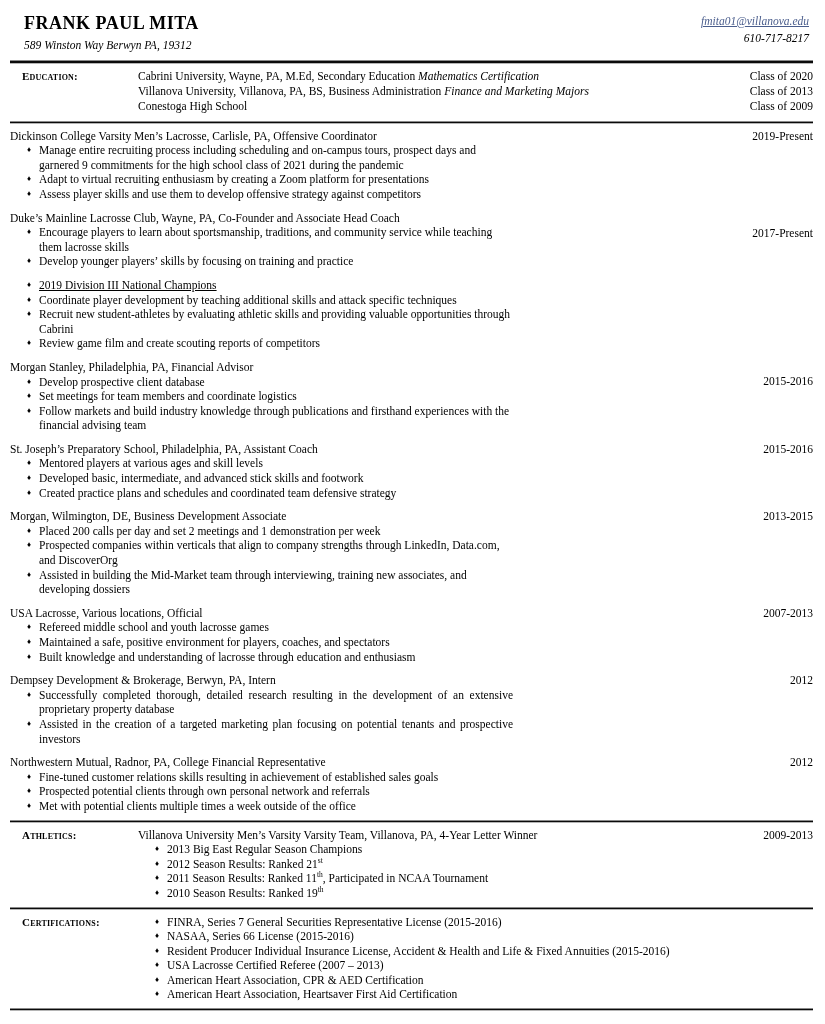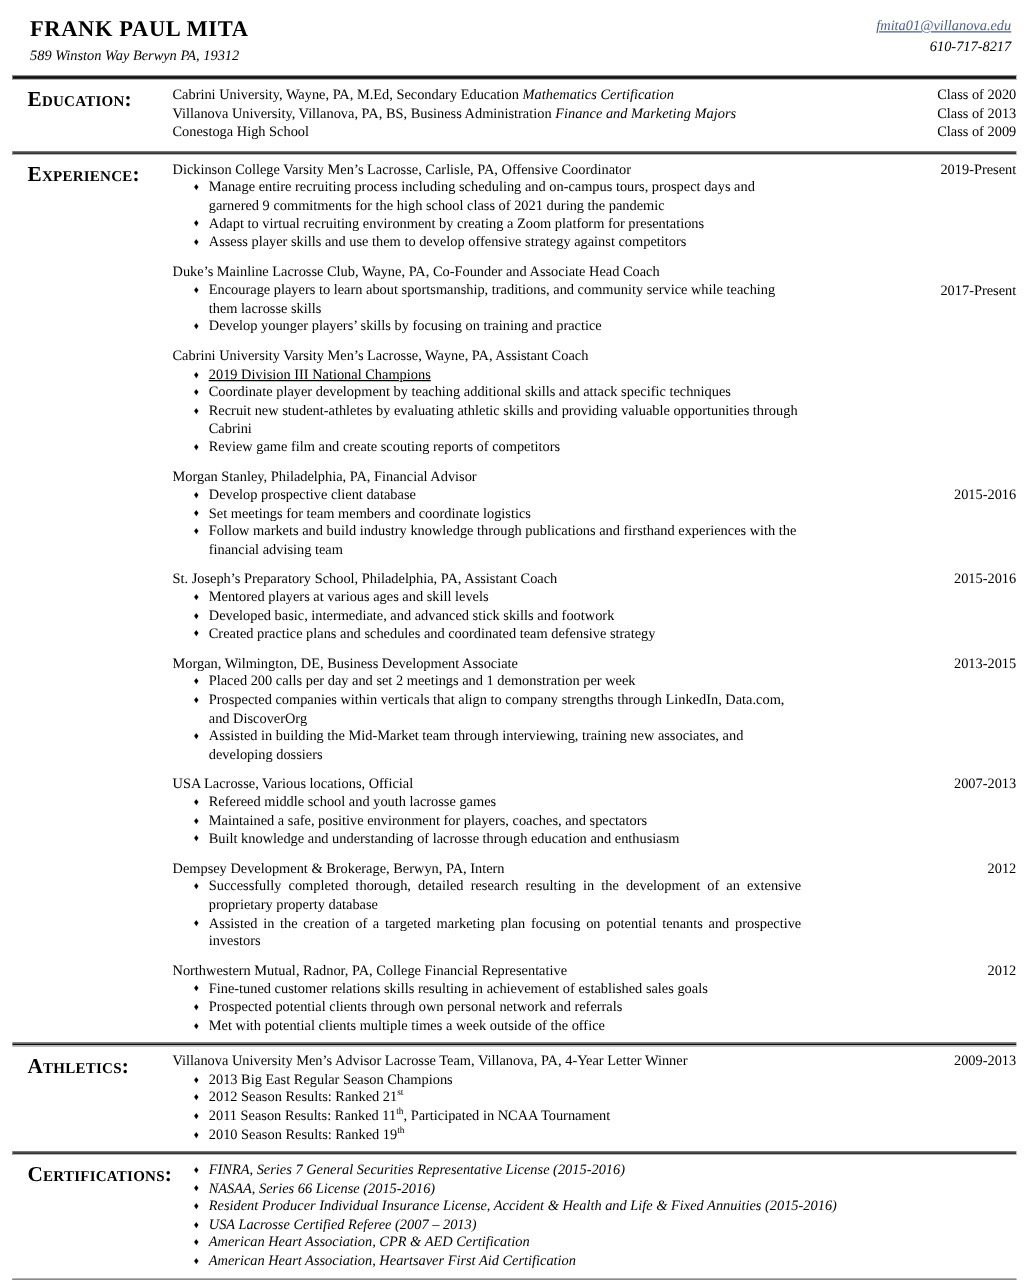--- a/index.html
+++ b/index.html
@@ -15,39 +15,39 @@
   .hdr-email { font-style:italic; text-decoration:underline; display:inline-block; }
   .hdr-phone { font-style:italic; margin-top:5px; }
 
   
   .rule { height:3px; background:#0a0a0a; border-top:1px solid #8a8a8a; border-bottom:1px solid #b5b5b5; }
   .rule-heavy { height:4px; }
 
   
   .section { display:flex; padding:5px 0 6px 0; }
   .sec-label { width:128px; padding-left:12px; padding-top:1px; font-weight:bold;
-    font-variant:small-caps; font-size:17px; letter-spacing:.2px; flex:none; }
+    font-variant:small-caps; font-size:11px; letter-spacing:.2px; flex:none; }
   .sec-content { flex:1; }
 
   
   .edu-row { display:flex; line-height:15.2px; }
   .edu-text { flex:1; }
   .edu-date { width:92px; text-align:right; flex:none; }
 
   
   .job { display:flex; margin-bottom:9px; }
   .job:last-child { margin-bottom:0; }
   .job-main { flex:1; }
   .job-title { line-height:14.6px; }
   .job-date { width:92px; text-align:right; flex:none; line-height:14.6px; }
   .bullet { display:flex; line-height:14.6px; }
   .bullet-glyph { width:29px; padding-left:17px; font-size:8px; flex:none; }
   .bullet-text { flex:1; max-width:474px; }
   .job.justify .bullet-text { text-align:justify; }
-  .wide .bullet-text { max-width:none; padding-right:4px;font-style:italic; }
+  .wide .bullet-text { max-width:none; padding-right:4px; }
 
   
   .seg-b { font-weight:normal; }
   .seg-i { font-style:italic; }
   .seg-u { text-decoration:underline; }
   sup { font-size:7.5px; vertical-align:super; line-height:0; }
 </style>
 </head>
 <body>
 
@@ -80,32 +80,31 @@
         <div class="edu-row">
           <div class="edu-text"><span class="seg-b">Conestoga High School</span></div>
           <div class="edu-date">Class of 2009</div>
         </div>
       </div>
   </div>
 
   <div class="rule"></div>
 
   <div class="section">
-    <div class="sec-label">Experience:</div>
     <div class="sec-content">
         <div class="job">
           <div class="job-main">
             <div class="job-title"><span class="seg-b">Dickinson College Varsity Men’s Lacrosse</span><span>, Carlisle, PA, </span><span class="seg-b">Offensive Coordinator</span></div>
             <div class="bullet">
               <span class="bullet-glyph">♦</span>
               <span class="bullet-text"><span>Manage entire recruiting process including scheduling and on-campus tours, prospect days and garnered 9 commitments for the high school class of 2021 during the pandemic</span></span>
             </div>
             <div class="bullet">
               <span class="bullet-glyph">♦</span>
-              <span class="bullet-text"><span>Adapt to virtual recruiting environment by creating a Zoom platform for presentations</span></span>
+              <span class="bullet-text"><span>Adapt to virtual recruiting enthusiasm by creating a Zoom platform for presentations</span></span>
             </div>
             <div class="bullet">
               <span class="bullet-glyph">♦</span>
               <span class="bullet-text"><span>Assess player skills and use them to develop offensive strategy against competitors</span></span>
             </div>
           </div>
           <div class="job-date" style="padding-top: 0px;">2019-Present</div>
         </div>
         <div class="job">
           <div class="job-main">
@@ -116,21 +115,20 @@
             </div>
             <div class="bullet">
               <span class="bullet-glyph">♦</span>
               <span class="bullet-text"><span>Develop younger players’ skills by focusing on training and practice</span></span>
             </div>
           </div>
           <div class="job-date" style="padding-top: 15px;">2017-Present</div>
         </div>
         <div class="job">
           <div class="job-main">
-            <div class="job-title"><span class="seg-b">Cabrini University Varsity Men’s Lacrosse</span><span>, Wayne, PA, </span><span class="seg-b">Assistant Coach</span></div>
             <div class="bullet">
               <span class="bullet-glyph">♦</span>
               <span class="bullet-text"><span class="seg-u">2019 Division III National Champions</span></span>
             </div>
             <div class="bullet">
               <span class="bullet-glyph">♦</span>
               <span class="bullet-text"><span>Coordinate player development by teaching additional skills and attack specific techniques</span></span>
             </div>
             <div class="bullet">
               <span class="bullet-glyph">♦</span>
@@ -249,21 +247,21 @@
       </div>
   </div>
 
   <div class="rule"></div>
 
   <div class="section">
     <div class="sec-label">Athletics:</div>
     <div class="sec-content">
         <div class="job">
           <div class="job-main">
-            <div class="job-title"><span class="seg-b">Villanova University Men’s Advisor Lacrosse Team,</span><span> Villanova, PA, </span><span class="seg-b">4-Year Letter Winner</span></div>
+            <div class="job-title"><span class="seg-b">Villanova University Men’s Varsity Varsity Team,</span><span> Villanova, PA, </span><span class="seg-b">4-Year Letter Winner</span></div>
             <div class="bullet">
               <span class="bullet-glyph">♦</span>
               <span class="bullet-text"><span>2013 Big East Regular Season Champions</span></span>
             </div>
             <div class="bullet">
               <span class="bullet-glyph">♦</span>
               <span class="bullet-text"><span>2012 Season Results: Ranked 21</span><sup>st</sup></span>
             </div>
             <div class="bullet">
               <span class="bullet-glyph">♦</span>

